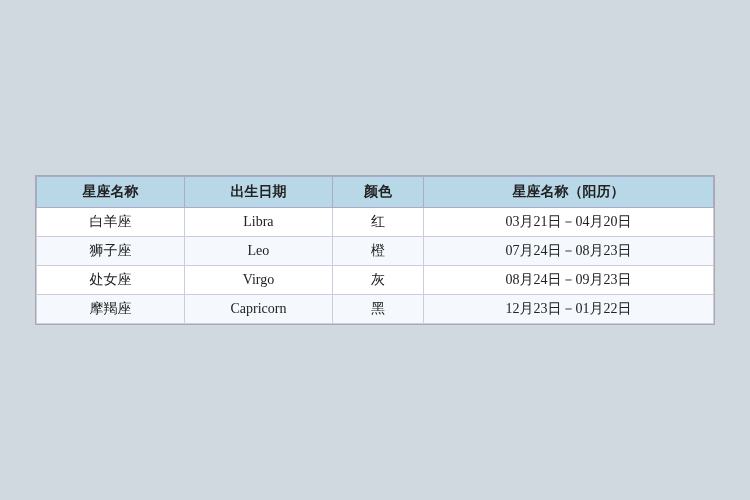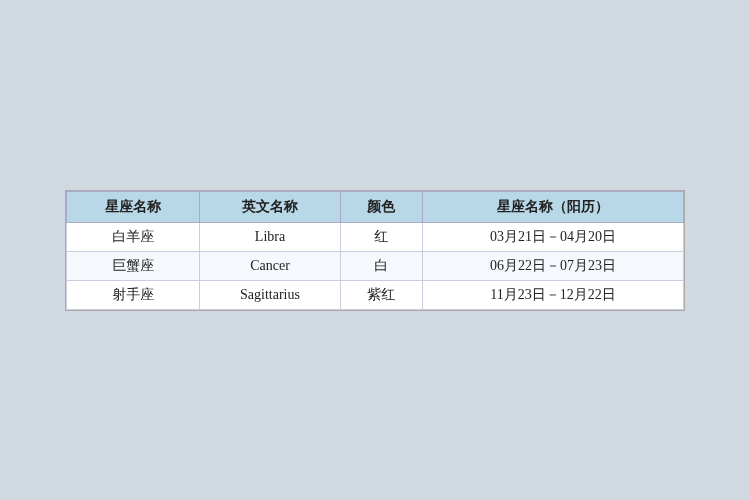--- a/index.html
+++ b/index.html
@@ -9,21 +9,21 @@
       background-color: #d0d8e0;
       display: flex;
       align-items: center;
       justify-content: center;
       font-family: "SimSun", "宋体", serif;
       font-size: 14px;
     }
     .table-container {
       background: #fff;
       border: 1px solid #aaa;
-      width: 620px;
+      width: 680px;
     }
     table {
       width: 100%;
       border-collapse: collapse;
     }
     thead tr th {
       background-color: #b8d8e8;
       border: 1px solid #aac;
       padding: 6px 8px;
       text-align: center;
@@ -43,39 +43,45 @@
     }
   </style>
 </head>
 <body>
 
 <div class="table-container">
   <table>
     <thead>
       <tr>
         <th>星座名称</th>
-        <th>英文名称</th>
+        <th>出生日期</th>
         <th>颜色</th>
         <th>星座名称（阳历）</th>
       </tr>
     </thead>
     <tbody id="table-body">
     <tr>
           <td>白羊座</td>
           <td>Libra</td>
           <td>红</td>
           <td>03月21日－04月20日</td>
         </tr>
         <tr>
-          <td>巨蟹座</td>
-          <td>Cancer</td>
-          <td>白</td>
-          <td>06月22日－07月23日</td>
+          <td>狮子座</td>
+          <td>Leo</td>
+          <td>橙</td>
+          <td>07月24日－08月23日</td>
         </tr>
         <tr>
-          <td>射手座</td>
-          <td>Sagittarius</td>
-          <td>紫红</td>
-          <td>11月23日－12月22日</td>
+          <td>处女座</td>
+          <td>Virgo</td>
+          <td>灰</td>
+          <td>08月24日－09月23日</td>
+        </tr>
+        <tr>
+          <td>摩羯座</td>
+          <td>Capricorn</td>
+          <td>黑</td>
+          <td>12月23日－01月22日</td>
         </tr>
       </tbody>
   </table>
 </div>
 
 </body></html>

